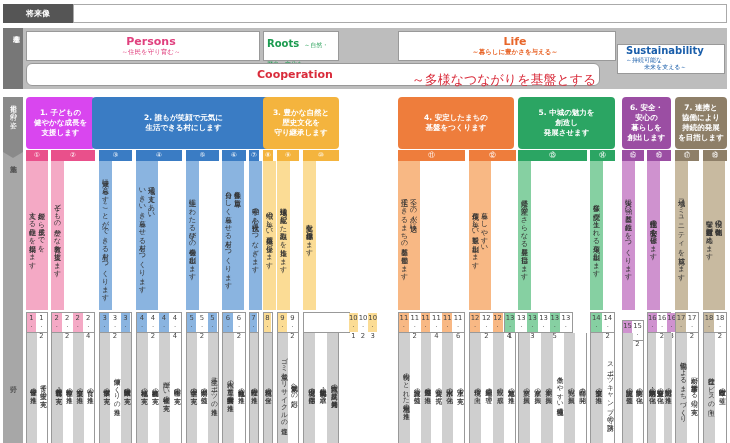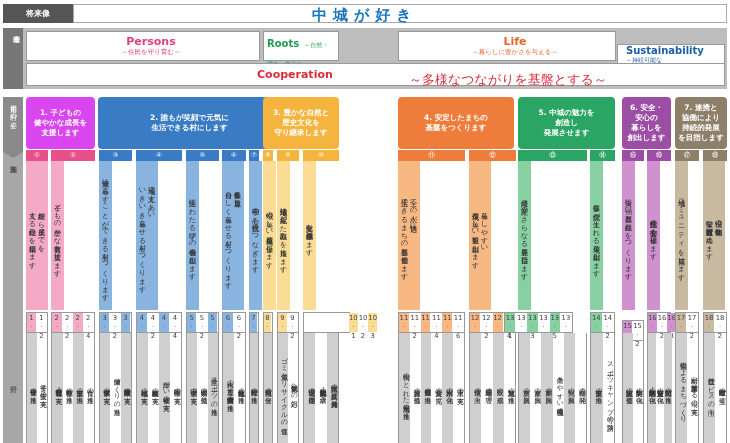--- a/index.html
+++ b/index.html
@@ -21,25 +21,25 @@
   .phil-sub { font-size: 6.5px; }
 
   .persons { left: 26px; top: 31px; width: 234px; height: 30px; }
   .persons .phil-title { color: #e0407e; font-size: 11px; margin-top: 3px; }
   .persons .phil-sub { color: #e0407e; }
   .roots { left: 263px; top: 31px; width: 76px; height: 30px; text-align: left; padding-left: 3px; }
   .roots .phil-title { color: #1b9b4f; font-size: 10px; display: inline; }
   .roots .phil-sub { color: #1b9b4f; font-size: 6px; line-height: 7px; }
   .life { left: 398px; top: 31px; width: 218px; height: 30px; }
   .life .phil-title { color: #e8662a; font-size: 11px; margin-top: 3px; }
-  .life .phil-sub { color: #e8662a; }
+  .life .phil-sub { color: #e8662a; font-weight: bold; }
   .sust { left: 617px; top: 31px; width: 108px; height: 30px; text-align: left; padding-left: 8px; margin-top: 13px; }
   .sust .phil-title { color: #1a5eaa; font-size: 10px; }
   .sust .phil-sub { color: #1a5eaa; font-size: 6px; line-height: 7px; }
-  .coop { left: 26px; top: 63px; width: 699px; height: 23px; }
+  .coop { left: 26px; top: 63px; width: 574px; height: 23px; border-radius: 6px; }
   .coop .phil-title { position: absolute; left: 230px; top: 4px; color: #d92b3a; font-size: 11px; }
   .coop .phil-sub { position: absolute; left: 382px; top: 7px; color: #d92b3a; font-size: 13px; }
 
   
   .side-col { position: absolute; left: 3px; top: 97px; width: 20px; height: 346px; background: #a7a7a7; }
   .side-seg { position: absolute; left: 0; width: 20px; color: #fff; font-size: 7px; writing-mode: vertical-rl; display: flex; align-items: center; justify-content: flex-start; padding-top: 3px; }
   .side-seg.s1 { top: 0; height: 55px; background: #8a8a8a; }
   .side-seg.s2 { top: 60px; height: 215px; color: #555; }
   .side-seg.s3 { top: 280px; height: 40px; color: #555; }
   .side-arrow { position: absolute; left: 0; width: 0; height: 0; border-left: 10px solid transparent; border-right: 10px solid transparent; }
@@ -62,21 +62,20 @@
   
   .fi { position: absolute; top: 333px; height: 110px; display: flex; border-left: 1px solid #999; border-right: 1px solid #999; }
   .fi-cell { flex: 1; writing-mode: vertical-rl; font-size: 6.8px; line-height: 8px; padding: 4px 0; color: #333; display: flex; align-items: flex-start; justify-content: center; }
   .fi-cell.g { background: #cfcfcf; }
 </style>
 </head>
 <body>
 
 <div class="vision-label">将来像</div>
 <div class="vision-box">
-  <div class="vision-title">中城が好き</div>
 </div>
 
 <div class="phil-side">
   <div class="phil-side-text">基本理念</div>
 </div>
 <div class="phil-bg"></div>
 <div class="phil-card persons">
   <div class="phil-title">Persons</div>
   <div class="phil-sub">～住民を守り育む～</div>
 </div>
@@ -105,21 +104,21 @@
   <div class="side-arrow arr1"></div>
   <div class="side-seg s2">基本施策</div>
   <div class="side-arrow arr2"></div>
   <div class="side-seg s3">分野</div>
 </div>
 
 <div id="grid">
     <div class="goal" style="left: 26px; width: 69px; background: #d946ef;">1. 子どもの
 健やかな成長を
 支援します</div>
-    <div class="goal" style="left: 98px; width: 183px; background: rgb(58, 124, 196);">2. 誰もが笑顔で元気に
+    <div class="goal" style="left: 92px; width: 183px; background: rgb(58, 124, 196);">2. 誰もが笑顔で元気に
 生活できる村にします</div>
     <div class="goal" style="left: 263px; width: 76px; background: rgb(244, 180, 62);">3. 豊かな自然と
 歴史文化を
 守り継承します</div>
     <div class="goal" style="left: 398px; width: 116px; background: rgb(238, 125, 60);">4. 安定したまちの
 基盤をつくります</div>
     <div class="goal" style="left: 518px; width: 97px; background: rgb(43, 165, 99);">5. 中城の魅力を
 創造し
 発展させます</div>
     <div class="goal" style="left: 622px; width: 49px; background: rgb(155, 78, 163);">6. 安全・

